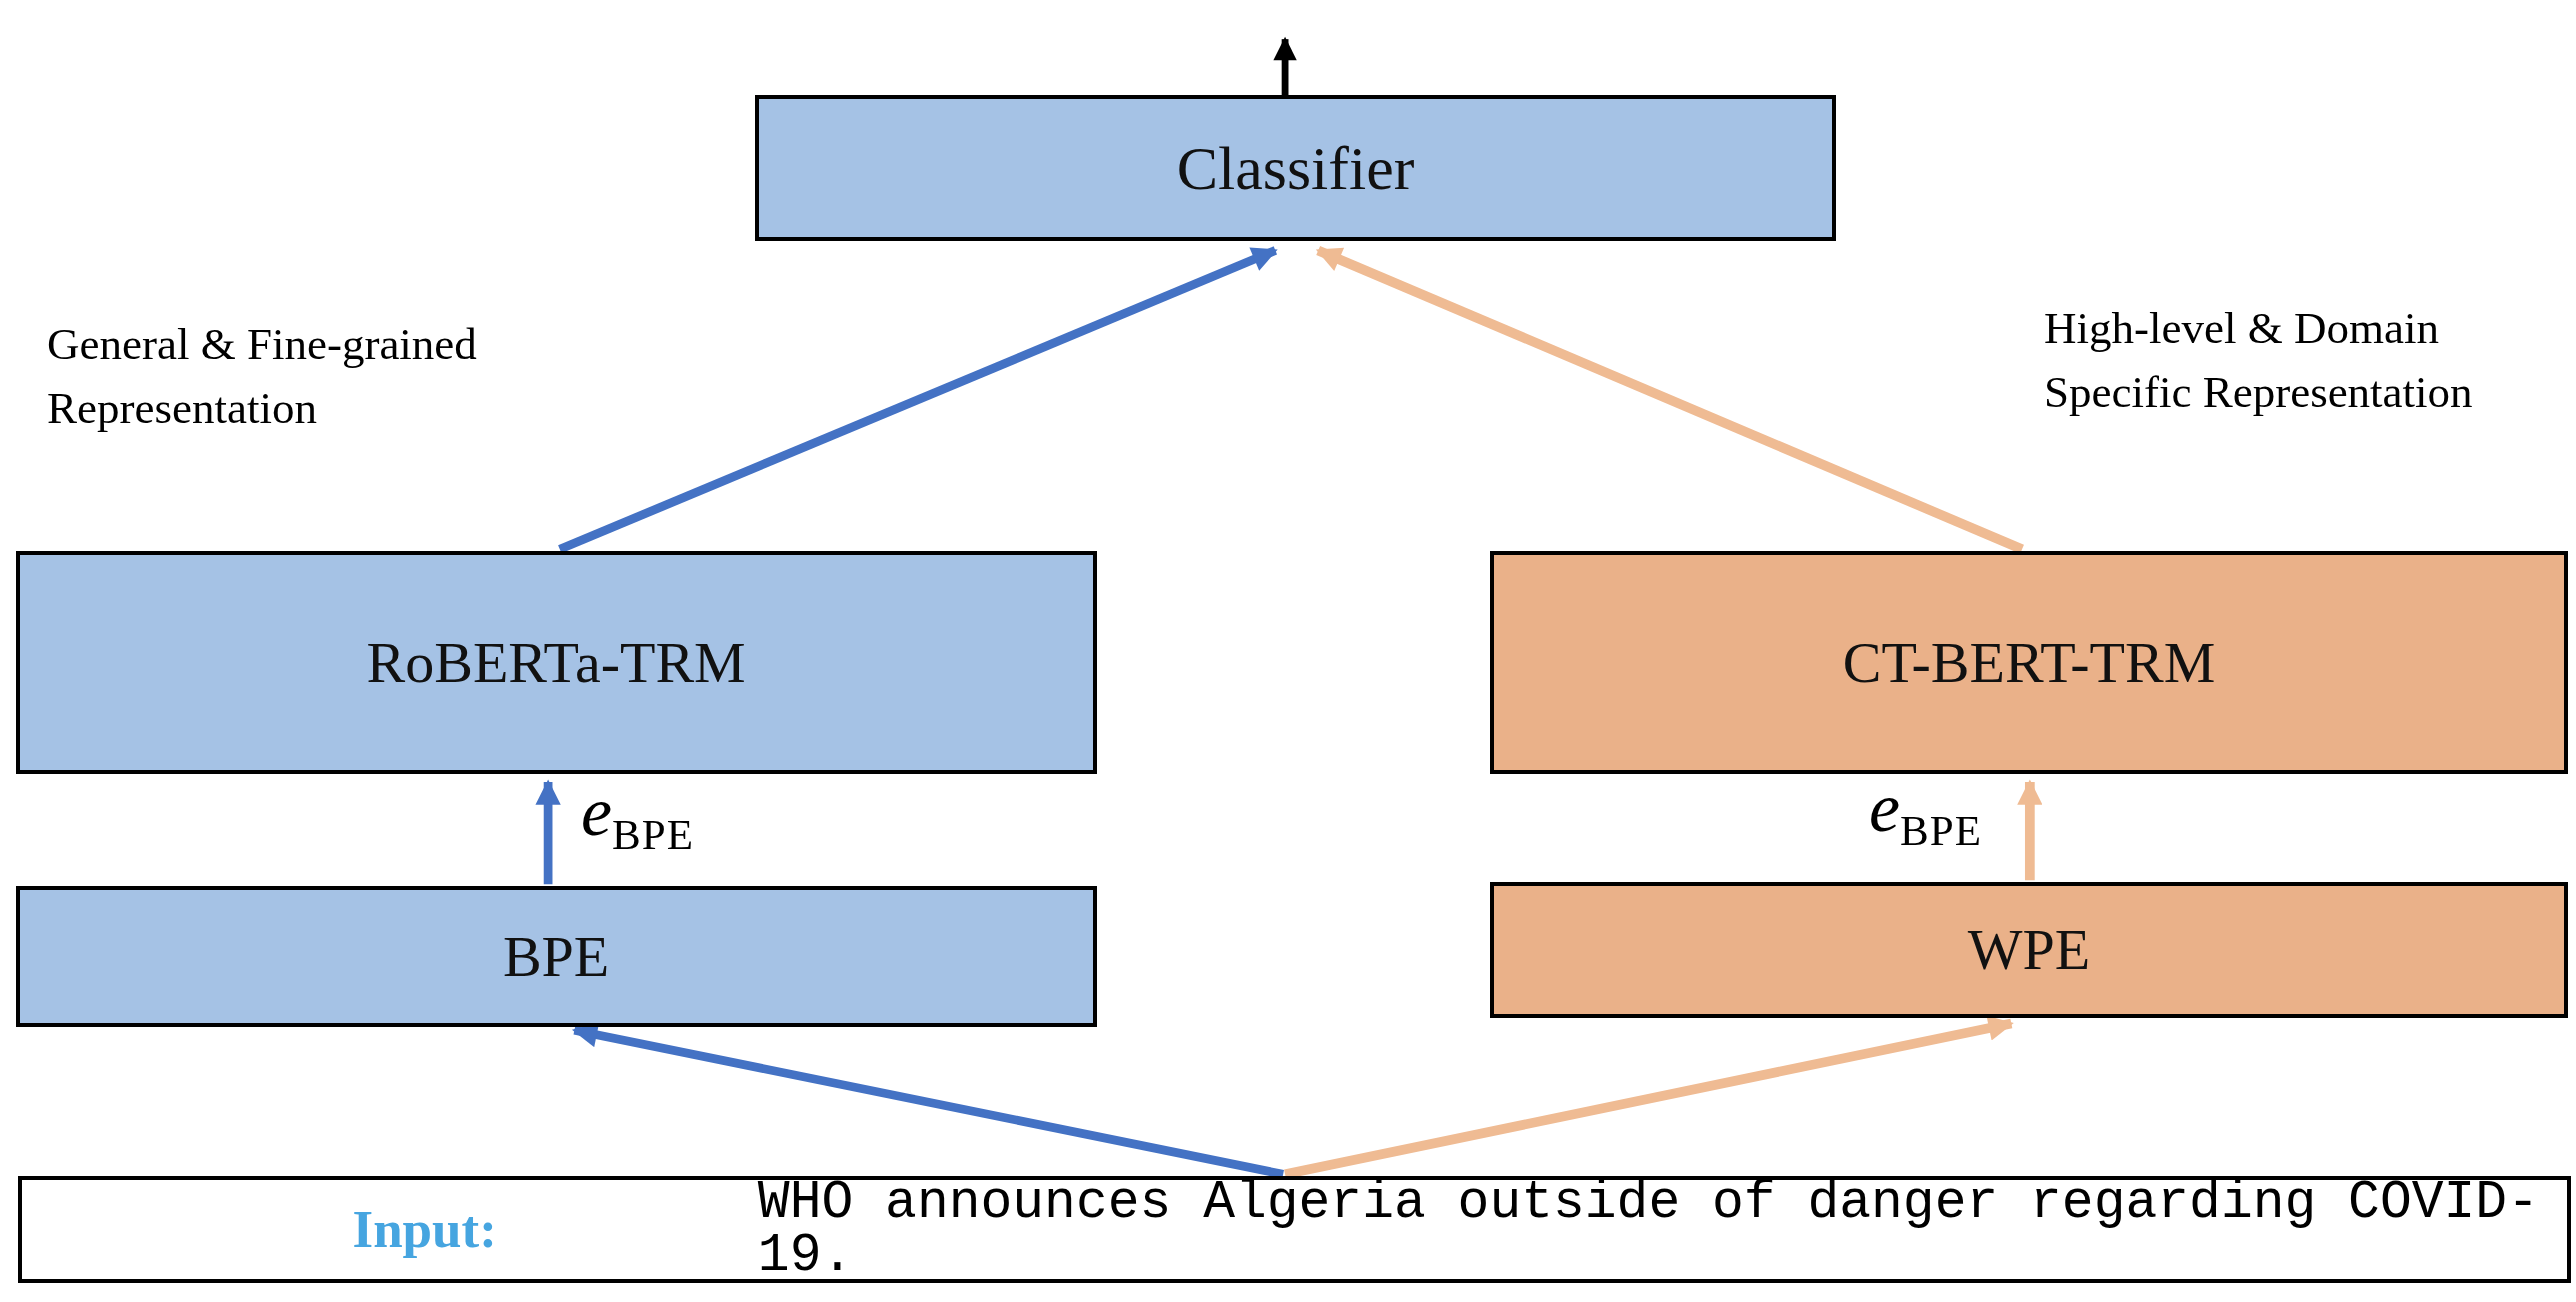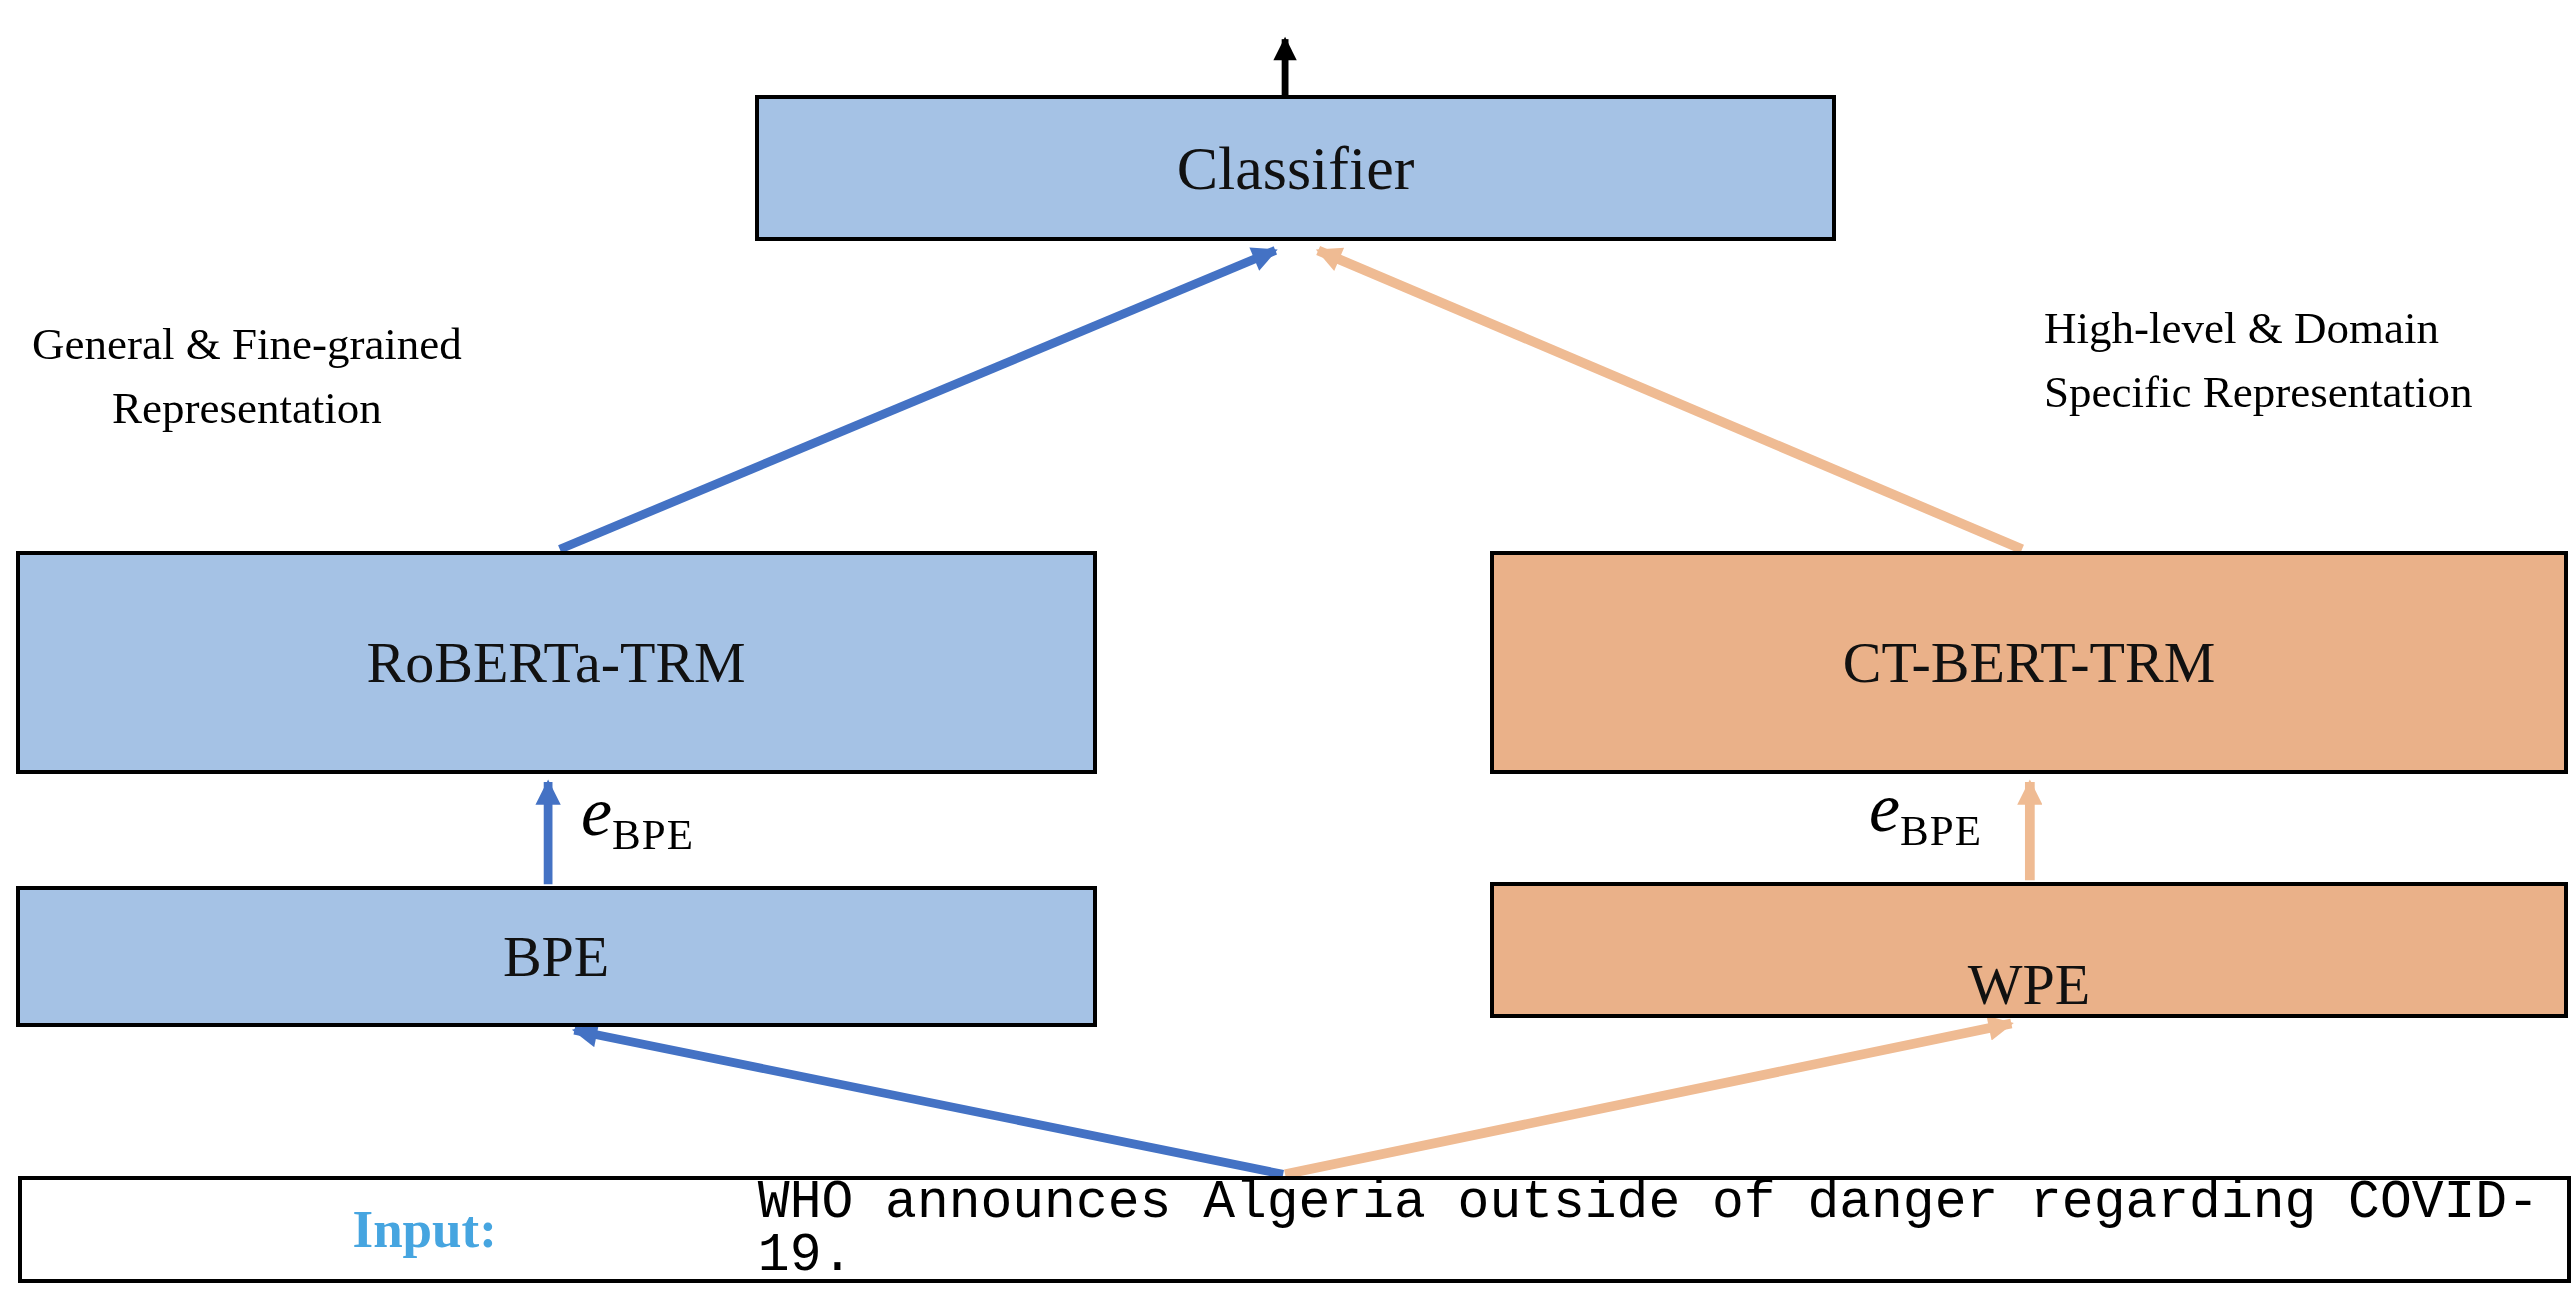--- a/index.html
+++ b/index.html
@@ -24,35 +24,35 @@
     font-size:58px;line-height:1;
   }
   .box.blue{background:var(--blue_fill);}
   .box.orange{background:var(--orange_fill);}
   .box.white{background:#ffffff;}
 
   .classifier-box{left:755px;top:95px;width:1081px;height:146px;font-size:62px;}
   .roberta-box{left:15.6px;top:551px;width:1081px;height:223px;}
   .ctbert-box{left:1490px;top:551px;width:1078px;height:223px;}
   .bpe-box{left:15.6px;top:886px;width:1081px;height:141px;}
-  .wpe-box{left:1490px;top:882px;width:1078px;height:136px;align-items:flex-end;}
+  .wpe-box{left:1490px;top:882px;width:1078px;height:136px;}
 
   .input-box{
     left:17.5px;top:1176px;width:2553px;height:107px;
     justify-content:flex-start;font-size:53px;
   }
   .input-label{color:var(--input_label_blue);margin-left:331px;font-weight:bold;}
   .input-sentence{margin-left:261px;color:#000;font-family:Liberation Mono, monospace;}
 
   .note{
     position:absolute;font-size:45px;line-height:1.42;color:#000;
     text-align:left;white-space:nowrap;
   }
   .note span{display:block;}
-  .note-left{left:32px;top:313px;text-align:center;}
+  .note-left{left:47px;top:313px;}
   .note-right{left:2044px;top:297px;}
 
   .mathlabel{position:absolute;white-space:nowrap;color:#000;}
   .mbase{font-style:italic;font-size:70px;line-height:1;}
   .msub{font-size:43px;line-height:1;position:relative;top:13.6px;letter-spacing:1px;}
   .h-left{left:823px;top:424px;}
   .h-right{left:1506px;top:424px;}
   .e-left{left:581px;top:777px;}
   .e-right{left:1869px;top:773px;}
 </style>

